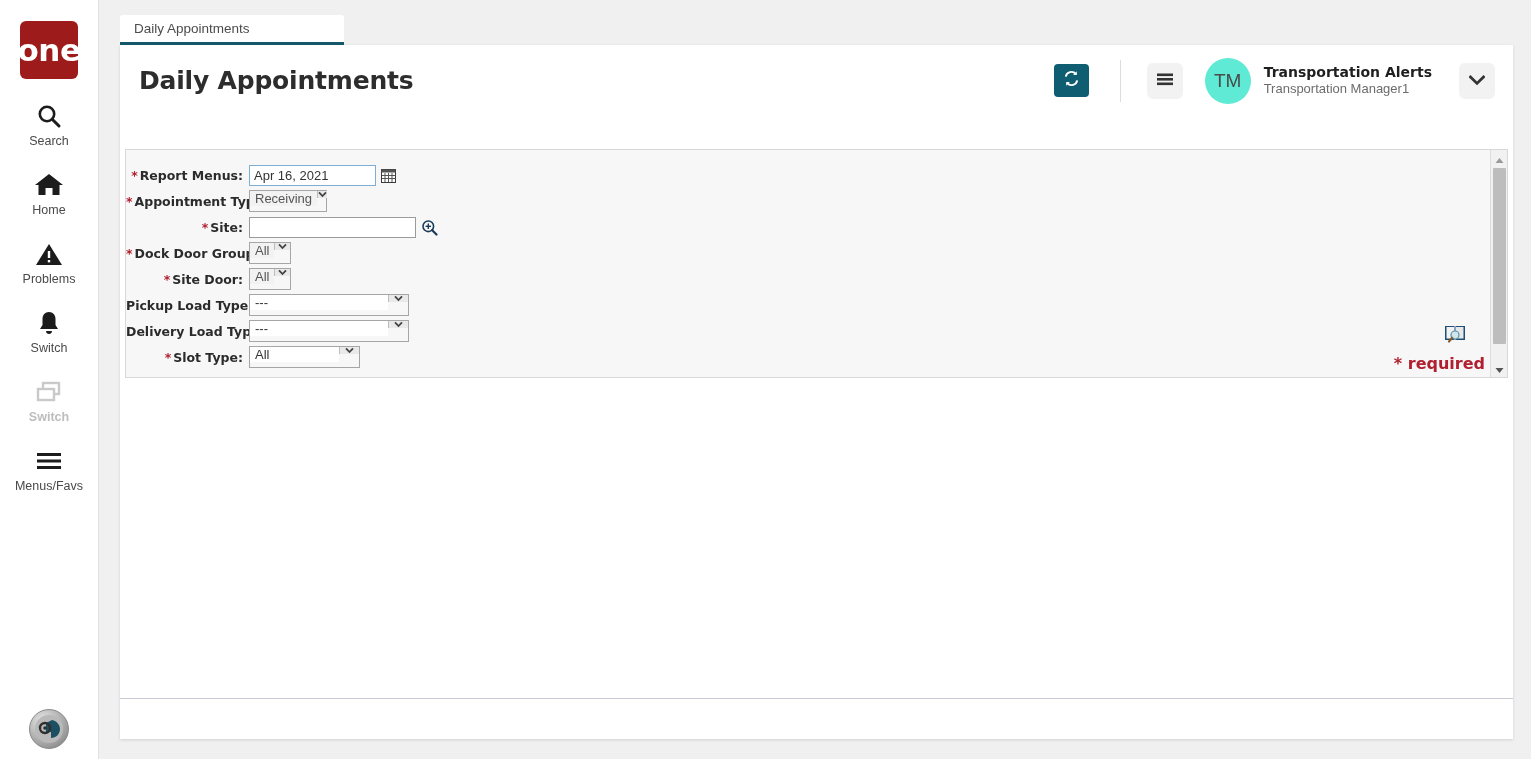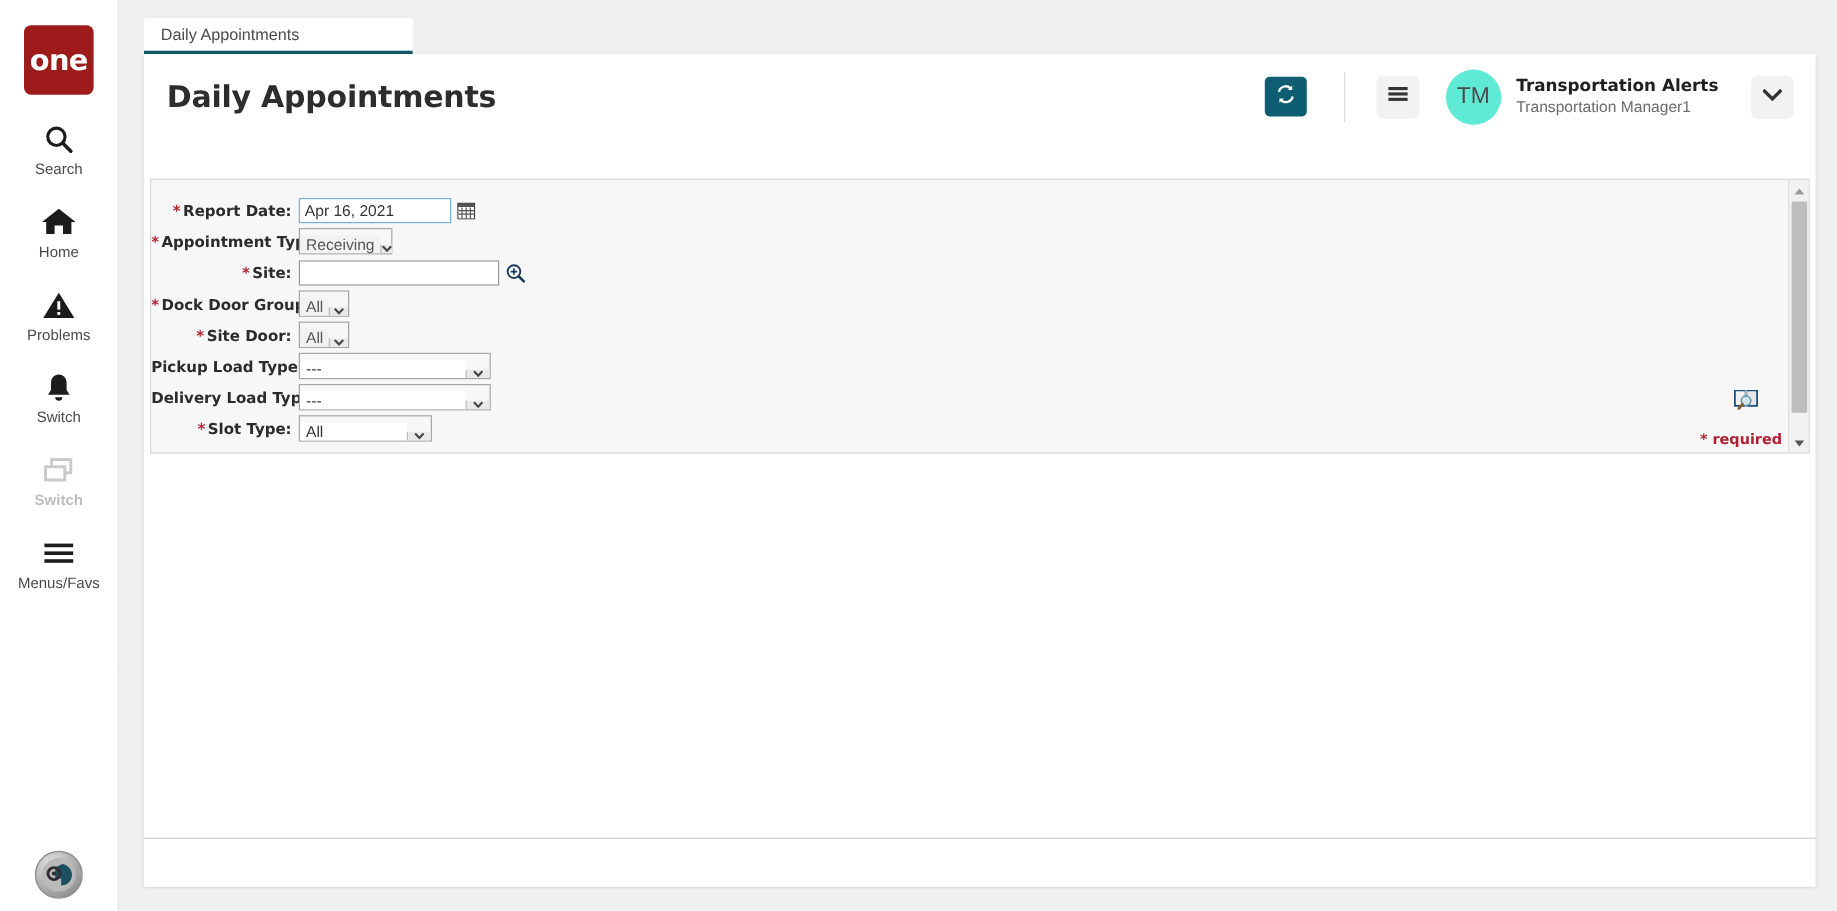--- a/index.html
+++ b/index.html
@@ -21,21 +21,21 @@
     display: flex; flex-direction: column; align-items: center;
     flex: 0 0 99px;
     position: relative;
   }
   .brand-logo {
     width: 58px; height: 58px; margin-top: 21px;
     background: #9E1B1B; border-radius: 6px;
     display: flex; align-items: center; justify-content: center;
   }
   .brand-logo span {
-    color: #fff; font-size: 24px; font-weight: 700; letter-spacing: -0.5px;
+    color: #fff; font-size: 31px; font-weight: 700; letter-spacing: -0.5px;
     font-family: "DejaVu Sans", sans-serif;
   }
   .rail-item {
     width: 99px; display: flex; flex-direction: column;
     align-items: center; justify-content: flex-end;
     margin-top: 22px; cursor: pointer; text-decoration: none;
   }
   .rail-item .ico { height: 30px; display: flex; align-items: center; justify-content: center; }
   .rail-item .lbl {
     font-size: 12.5px; color: #4a4a4a; margin-top: 3px;
@@ -132,21 +132,21 @@
 
   .txtfield {
     height: 21px; border: 1px solid #7eaed4; background: #fff;
     font-size: 13px; color: #333; padding: 0 4px;
     font-family: "Liberation Sans", sans-serif;
     display: flex; align-items: center;
   }
   .txtfield.plain { border: 1px solid #9b9b9b; }
 
   .sel {
-    height: 22px; display: inline-flex; align-items: flex-end;
+    height: 22px; display: inline-flex; align-items: flex-start;
     border: 1px solid #a6a6a6; font-size: 13px; color: #444;
     font-family: "Liberation Sans", sans-serif;
   }
   .sel .val {
     flex: 1 1 auto; display: flex; align-items: center; padding: 0 5px;
     background: #f2f2f2; color: #555;
   }
   .sel.white .val { background: #ffffff; color: #333; }
   .sel .arrow {
     width: 20px; background: #e9e9e9; border-left: 1px solid #bdbdbd;
@@ -166,21 +166,21 @@
   }
   .vscroll .thumb {
     width: 13px; background: #bdbdbd; border-radius: 1px;
     margin: 1px 0; flex: 0 0 auto; cursor: pointer;
   }
   .vscroll .track { flex: 1 1 auto; width: 17px; }
 
   .bookicon { position: absolute; right: 41px; bottom: 30px; cursor: pointer; }
   .required-note {
     position: absolute; right: 22px; bottom: 4px;
-    font-size: 12px; font-weight: 700; color: #b02030;
+    font-size: 16px; font-weight: 700; color: #b02030;
     font-family: "DejaVu Sans", sans-serif;
   }
   .footer-sep {
     position: absolute; left: 0; right: 0; top: 653px;
     height: 1px; background: #c9ccd6;
   }
 </style>
 </head>
 <body>
 
@@ -316,21 +316,21 @@
                 </svg>
             </span>
           </div>
         </div>
       </div>
 
       <div class="formpanel">
         <div class="formrows">
 
           <div class="frow">
-            <div class="flabel"><span class="req">*</span><span>Report Date:</span></div>
+            <div class="flabel"><span class="req">*</span><span>Report Menus:</span></div>
             <div class="txtfield" style="width:127px">
               <span>Apr 16, 2021</span>
             </div>
             <span class="icon-inline">
               <svg width="15" height="15" viewBox="0 0 15 15">
                   <rect x="0.5" y="1.5" width="14" height="13" fill="#fff" stroke="#3a3a3a"></rect>
                   <rect x="0.5" y="1.5" width="14" height="3" fill="#555"></rect>
                   <g stroke="#555" stroke-width="1">
                     <line x1="4" y1="5" x2="4" y2="14"></line>
                     <line x1="7.5" y1="5" x2="7.5" y2="14"></line>

